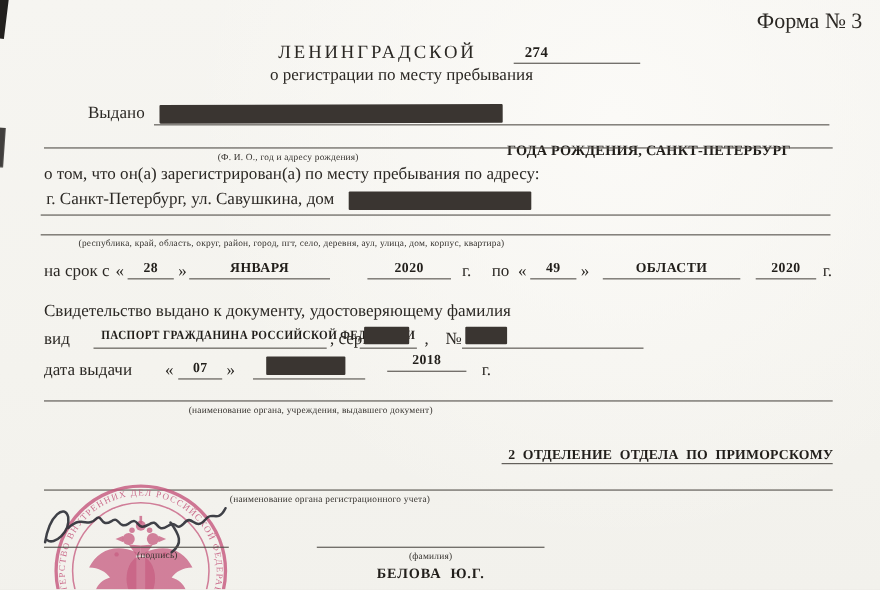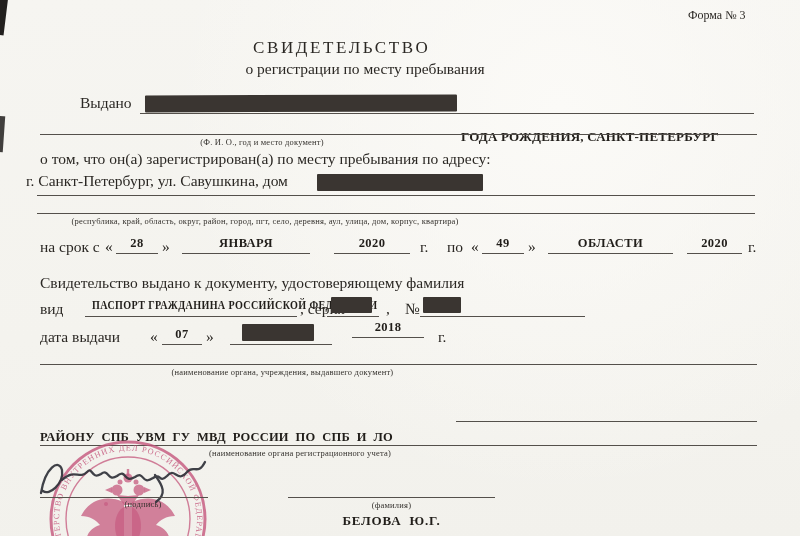--- a/index.html
+++ b/index.html
@@ -25,49 +25,52 @@
   .edge{position:absolute;background:#22201e;filter:blur(.6px);}
 </style>
 </head>
 <body>
 
 <div class="page">
 
   <div class="edge" style="left:-4px;top:-5px;width:10px;height:40px;transform:rotate(7deg);"></div>
   <div class="edge" style="left:-5px;top:116px;width:9px;height:36px;transform:rotate(4deg);opacity:.85;"></div>
 
-  <div class="t" style="left:688px;top:8px;font-size:12px;">Форма № 3</div>
+  <div class="t" style="left:688px;top:8px;font-size:20px;">Форма № 3</div>
 
-  <div class="t" style="left:253px;top:38px;font-size:17px;letter-spacing:2.6px;">СВИДЕТЕЛЬСТВО</div>
+  <div class="t" style="left:253px;top:38px;font-size:17px;letter-spacing:2.6px;">ЛЕНИНГРАДСКОЙ</div>
+  <div class="cell" style="left:467px;top:40px;width:105px;text-align:left;padding-left:10px;font-size:13.5px;">
+    <span>274</span>
+  </div>
   <div class="t" style="left:235px;top:60px;width:260px;text-align:center;font-size:15.5px;">о регистрации по месту пребывания</div>
 
   <div class="t" style="left:80px;top:94px;">Выдано</div>
   <div class="bar" style="left:145px;top:95px;width:312px;height:17px;transform:rotate(-.15deg);"></div>
   <div class="t b" style="left:461px;top:97px;font-size:13px;letter-spacing:.2px;">ГОДА РОЖДЕНИЯ, САНКТ-ПЕТЕРБУРГ</div>
   <div class="hline" style="left:140px;top:113px;width:614px;"></div>
 
   <div class="hline" style="left:40px;top:134px;width:717px;"></div>
-  <div class="cap" style="left:117px;top:137px;width:290px;">(Ф. И. О., год и место документ)</div>
+  <div class="cap" style="left:117px;top:137px;width:290px;">(Ф. И. О., год и адресу рождения)</div>
 
   <div class="t" style="left:40px;top:150px;">о том, что он(а) зарегистрирован(а) по месту пребывания по адресу:</div>
 
-  <div class="t" style="left:26px;top:172px;">г. Санкт-Петербург, ул. Савушкина, дом</div>
+  <div class="t" style="left:42px;top:172px;">г. Санкт-Петербург, ул. Савушкина, дом</div>
   <div class="bar" style="left:317px;top:174px;width:166px;height:17px;"></div>
   <div class="hline" style="left:37px;top:195px;width:718px;"></div>
 
   <div class="hline" style="left:37px;top:213px;width:718px;"></div>
   <div class="cap" style="left:50px;top:216px;width:430px;">(республика, край, область, округ, район, город, пгт, село, деревня, аул, улица, дом, корпус, квартира)</div>
 
   <div class="t" style="left:40px;top:238px;">на срок с</div>
   <div class="t" style="left:105px;top:238px;">«</div>
   <div class="cell" style="left:116px;top:236px;width:42px;">
     <span>28</span>
   </div>
   <div class="t" style="left:162px;top:238px;">»</div>
-  <div class="cell" style="left:182px;top:236px;width:128px;text-align:center;">
+  <div class="cell" style="left:172px;top:236px;width:128px;text-align:center;">
     <span>ЯНВАРЯ</span>
   </div>
   <div class="cell" style="left:334px;top:236px;width:76px;">
     <span>2020</span>
   </div>
   <div class="t" style="left:420px;top:238px;">г.</div>
   <div class="t" style="left:447px;top:238px;">по</div>
   <div class="t" style="left:471px;top:238px;">«</div>
   <div class="cell" style="left:482px;top:236px;width:42px;">
     <span>49</span>
@@ -104,22 +107,22 @@
   <div class="cell" style="left:230px;top:327px;width:102px;"></div>
   <div class="bar" style="left:242px;top:324px;width:72px;height:17px;"></div>
   <div class="cell" style="left:352px;top:320px;width:72px;">
     <span>2018</span>
   </div>
   <div class="t" style="left:438px;top:328px;">г.</div>
 
   <div class="hline" style="left:40px;top:364px;width:717px;"></div>
   <div class="cap" style="left:140px;top:367px;width:285px;">(наименование органа, учреждения, выдавшего документ)</div>
 
+  <div class="t authority" style="left:462px;top:406px;">2 ОТДЕЛЕНИЕ ОТДЕЛА  ПО ПРИМОРСКОМУ</div>
   <div class="hline" style="left:456px;top:421px;width:301px;"></div>
-  <div class="t authority" style="left:40px;top:430px;">РАЙОНУ СПБ УВМ  ГУ  МВД РОССИИ  ПО СПБ  И  ЛО</div>
   <div class="hline" style="left:40px;top:445px;width:717px;"></div>
   <div class="cap" style="left:160px;top:448px;width:280px;">(наименование органа регистрационного учета)</div>
 
   <svg class="stamp" width="170" height="98" viewBox="0 0 170 98" style="overflow:hidden;">
     <g transform="translate(0,0)" fill="none" stroke="#c4557b" style="color:#c4557b;">
       <circle cx="83" cy="81" r="77" stroke-width="3" stroke-opacity=".85"></circle>
       <circle cx="83" cy="81" r="62" stroke-width="1.4" stroke-opacity=".8"></circle>
       <path id="ringpath" d="M 34 130 A 69 69 0 1 1 132 130" stroke="none"></path>
       <path id="numpath" d="M 39 106 A 48 48 0 0 0 127 106" stroke="none"></path>
       <text font-size="8.2" letter-spacing="1.1" fill="#c4557b" stroke="none" fill-opacity=".9" font-family="Liberation Serif,serif">

